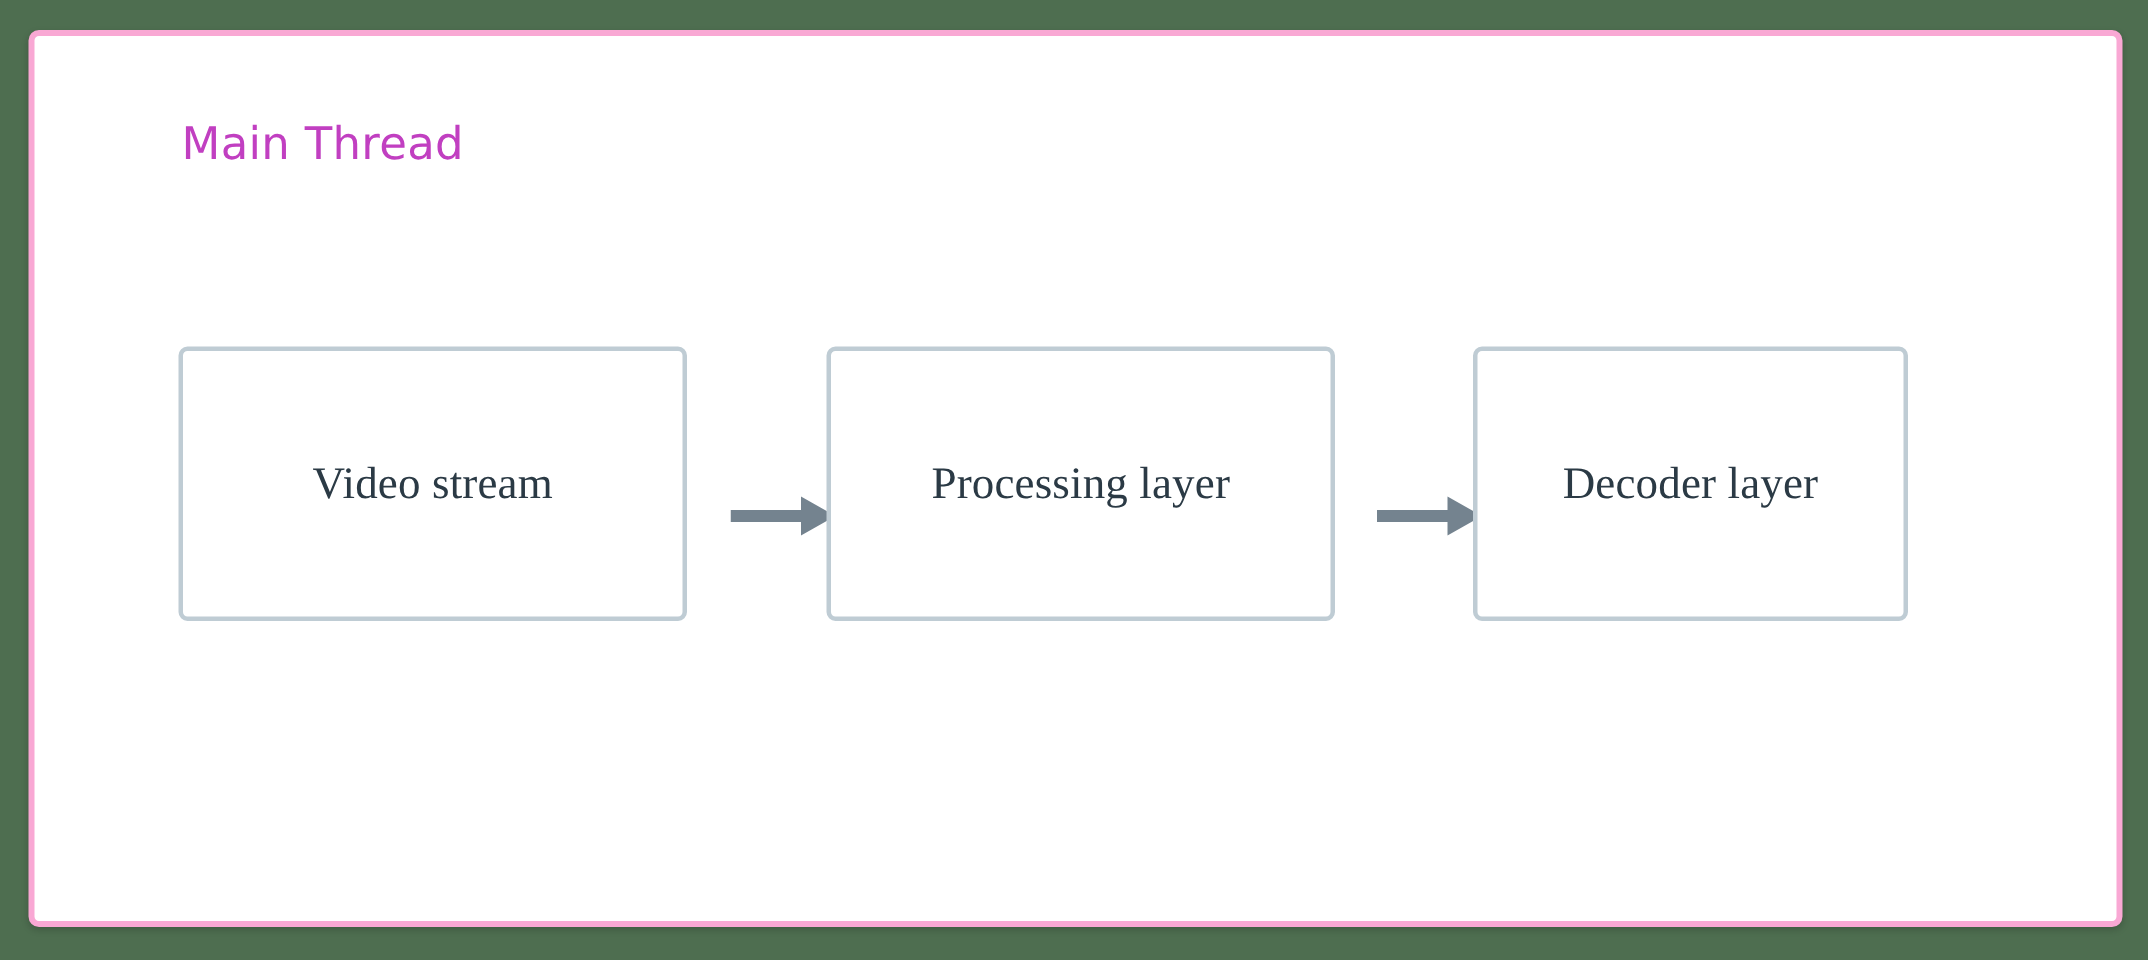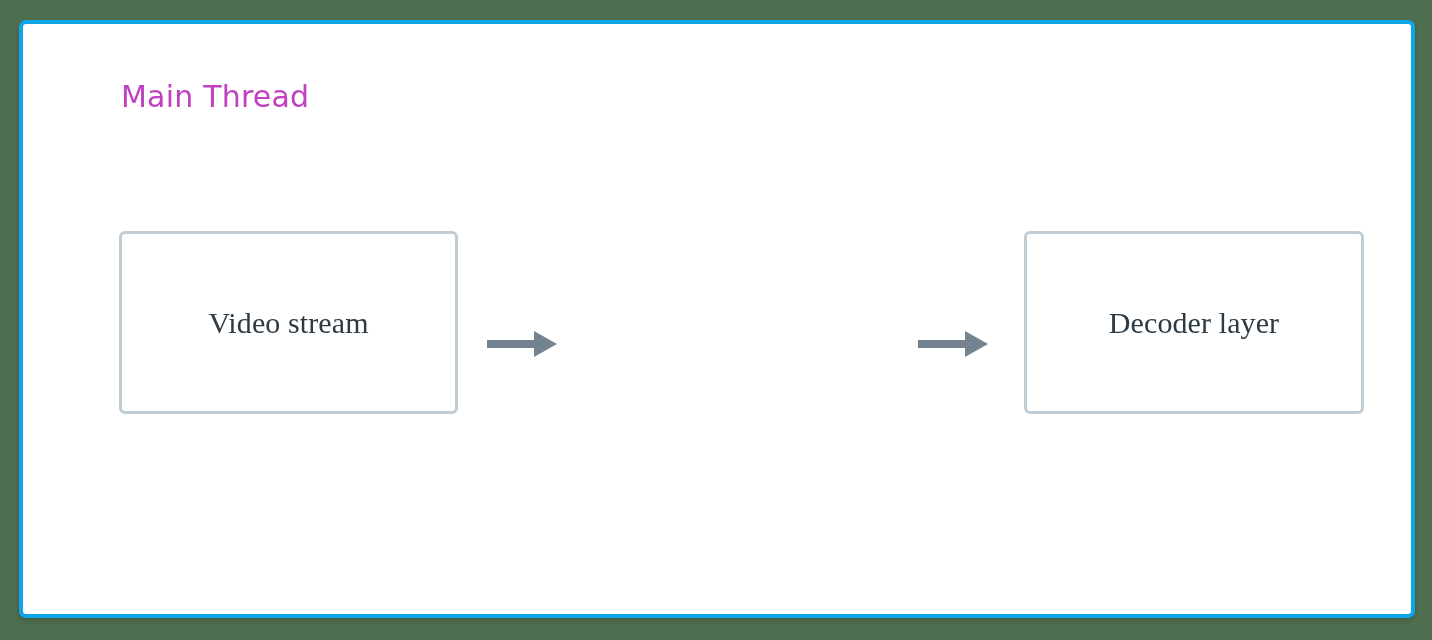--- a/index.html
+++ b/index.html
@@ -22,21 +22,21 @@
 
   
   .diagram-frame {
     position: absolute;
     left: 19px;
     top: 20px;
     width: 1396px;
     height: 598px;
     box-sizing: border-box;
     background: #ffffff;
-    border: 4px solid #0ea5e9;
+    border: 4px solid #f9a8d4;
     border-radius: 7px;
     box-shadow: 0 2px 5px rgba(0, 0, 0, 0.18);
   }
 
   
   .cluster-title {
     position: absolute;
     left: 98px;
     top: 56px;
     font-size: 30px;
@@ -72,21 +72,21 @@
   .node-label {
     font-size: 30px;
     line-height: 36px;
     color: #2b3a45;
     white-space: nowrap;
     letter-spacing: 0.1px;
   }
 
   #node-0 { left: 0px;   width: 339px; }
   #node-1 { left: 432px; width: 339px; }
-  #node-2 { left: 863px; width: 340px; margin-left: 42px; }
+  #node-2 { left: 863px; width: 290px; }
 
   
   .flow-arrow {
     position: absolute;
     top: 99px;
     height: 28px;
     overflow: visible;
   }
   #arrow-0 { left: 368px; width: 72px; }
   #arrow-1 { left: 799px; width: 72px; }
@@ -107,20 +107,23 @@
       <div class="node-box" id="node-0">
         <span class="node-label">Video stream</span>
       </div>
 
       <div class="flow-arrow" id="arrow-0">
         <svg width="72" height="28" viewBox="0 0 72 28">
           <path d="M 0 10 L 47 10 L 47 1 L 70 14 L 47 27 L 47 18 L 0 18 Z" fill="#74838f"></path>
         </svg>
       </div>
 
+      <div class="node-box" id="node-1">
+        <span class="node-label">Processing layer</span>
+      </div>
 
       <div class="flow-arrow" id="arrow-1">
         <svg width="72" height="28" viewBox="0 0 72 28">
           <path d="M 0 10 L 47 10 L 47 1 L 70 14 L 47 27 L 47 18 L 0 18 Z" fill="#74838f"></path>
         </svg>
       </div>
 
       <div class="node-box" id="node-2">
         <span class="node-label">Decoder layer</span>
       </div>

